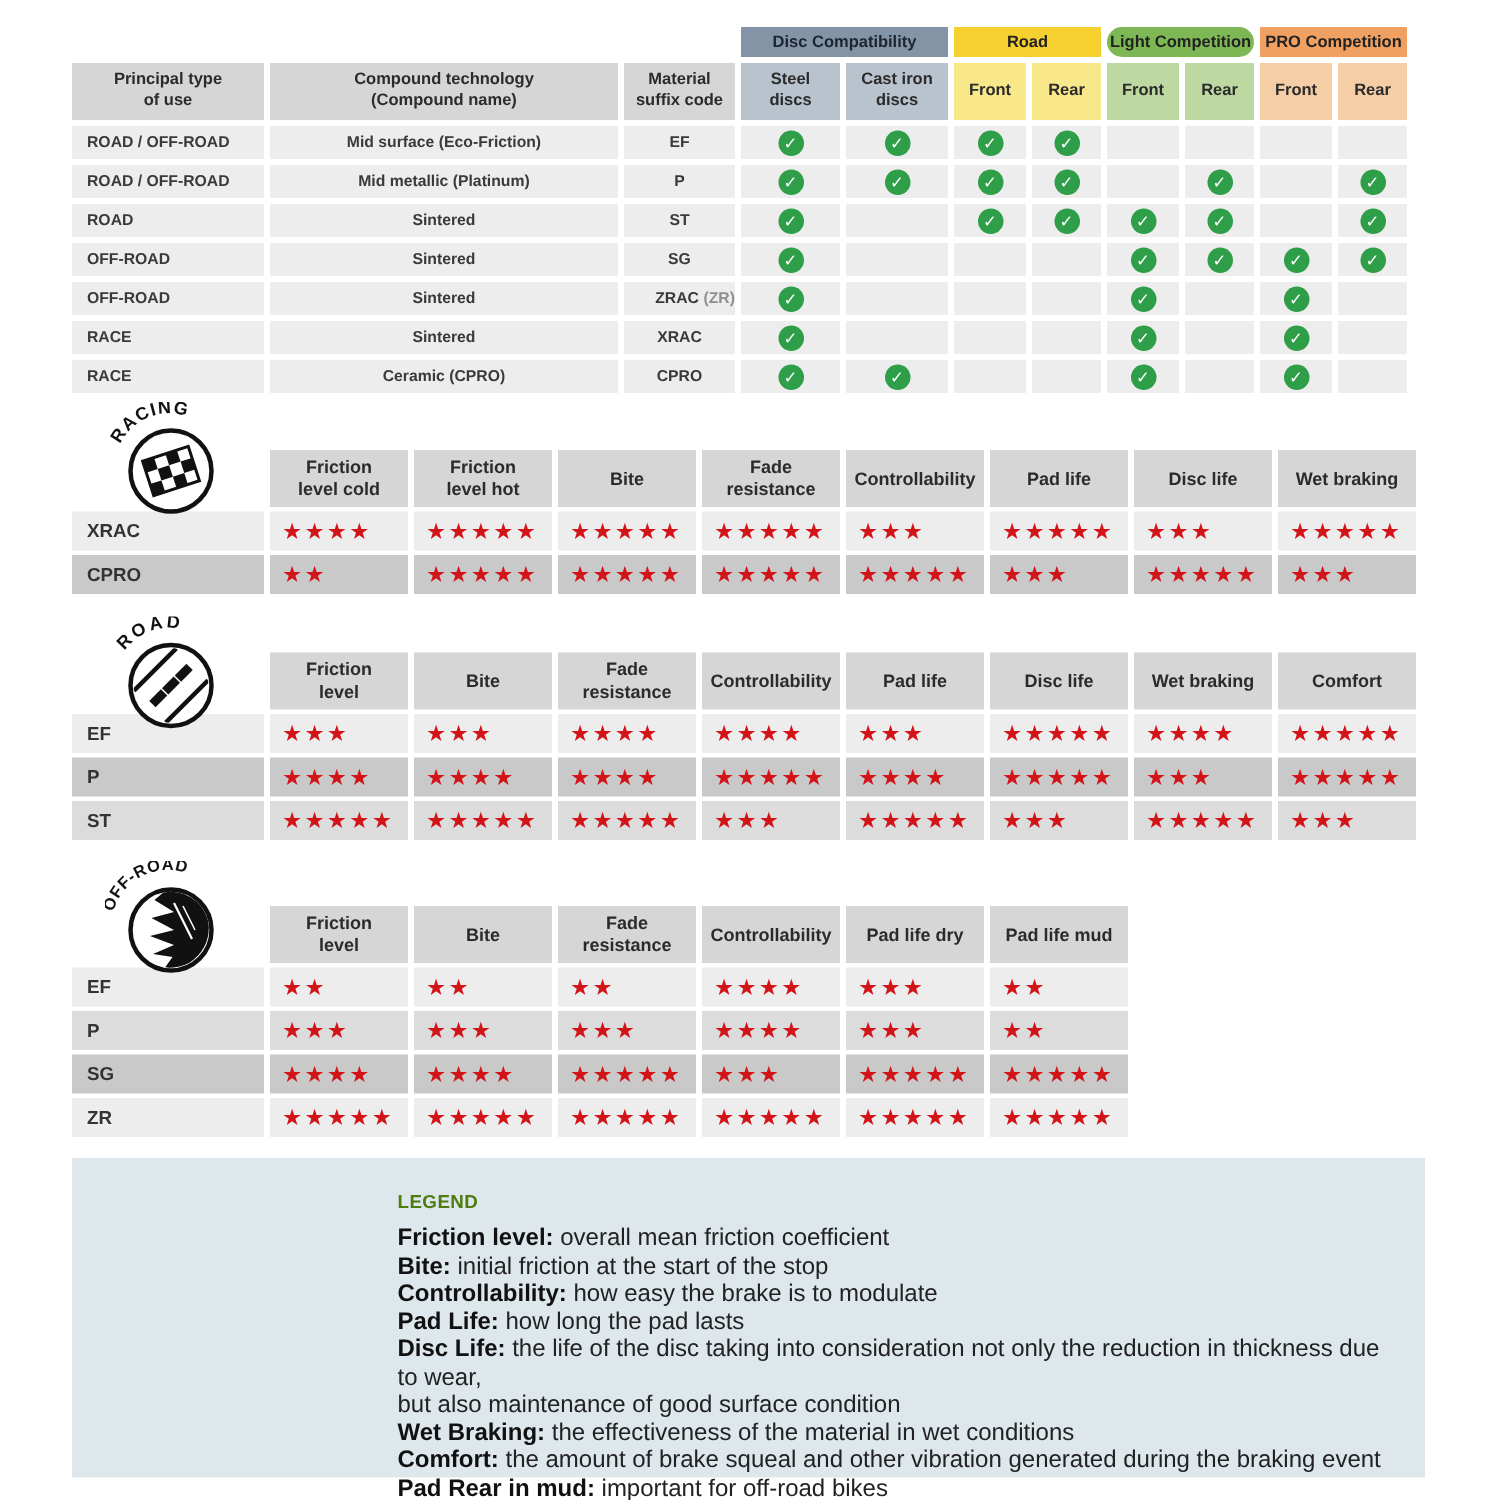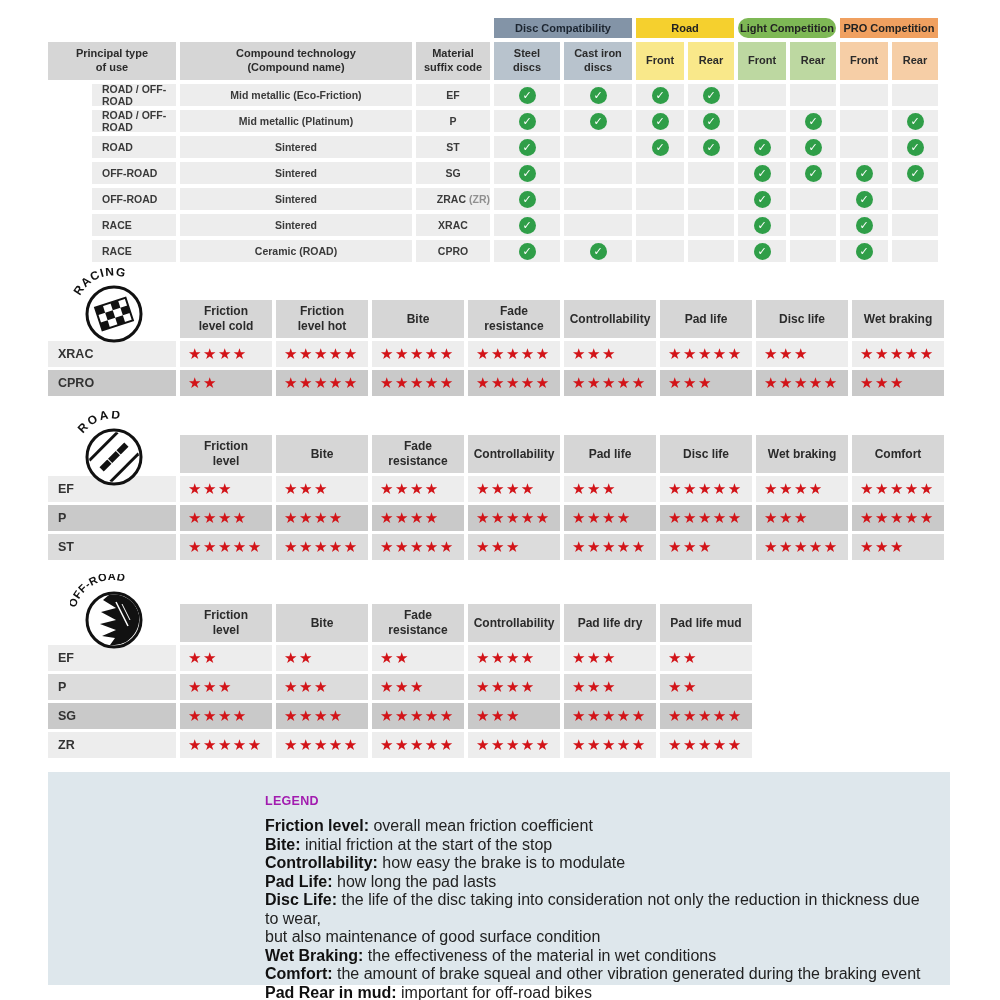--- a/index.html
+++ b/index.html
@@ -18,21 +18,21 @@
   .gh-road{background:#f5d02e;}
   .gh-light{background:#7eb855;border-radius:10px;}
   .gh-pro{background:#f0a060;}
   .col-head,.sub-head{display:flex;align-items:center;justify-content:center;text-align:center;font-size:11px;font-weight:bold;color:#2b2b2b;white-space:pre-line;line-height:1.25;}
   .col-head{background:#d6d6d6;}
   .sh-disc{background:#b8c3cd;}
   .sh-road{background:#f9e88a;}
   .sh-light{background:#bdd8a1;}
   .sh-pro{background:#f6cea6;}
   .cell{background:#ededed;display:flex;align-items:center;justify-content:center;font-size:10.5px;font-weight:bold;color:#3a3a3a;}
-  .use-cell{justify-content:flex-start;padding-left:10px;margin-left:44px;}
+  .use-cell{justify-content:flex-start;padding-left:10px;}
   .code-note{color:#8f8f8f;margin-left:3px;font-weight:bold;}
   .check{width:17px;height:17px;border-radius:50%;background:#2f9e48;color:#fff;display:flex;align-items:center;justify-content:center;font-size:11px;font-weight:bold;font-family:"DejaVu Sans",sans-serif;line-height:1;}
 
   
   .section{position:relative;margin-left:48px;}
   .section.racing{margin-top:10px;}
   .section.road{margin-top:19px;}
   .section.offroad{margin-top:18px;}
   .section-icon{position:absolute;left:22px;top:-4px;}
   .rating-grid{display:grid;column-gap:4px;row-gap:3px;}
@@ -45,21 +45,21 @@
   .spacer{background:transparent;}
   .rate-label{height:26px;display:flex;align-items:center;padding-left:10px;font-size:12.5px;font-weight:bold;color:#333;}
   .rate-cell{height:26px;display:flex;align-items:center;padding-left:8px;}
   .shade-light{background:#ededed;}
   .shade-medium{background:#dcdcdc;}
   .shade-dark{background:#c9c9c9;}
   .stars{color:#d21419;font-size:15px;letter-spacing:1.5px;font-family:"DejaVu Sans",sans-serif;line-height:1;}
 
   
   .legend{margin:14px 0 0 48px;width:902px;height:213px;background:#dee7ec;box-sizing:border-box;padding:22px 20px 0 217px;}
-  .legend-title{color:#a21caf;font-weight:bold;font-size:12.5px;margin-bottom:9px;letter-spacing:0.3px;}
+  .legend-title{color:#4d7c0f;font-weight:bold;font-size:12.5px;margin-bottom:9px;letter-spacing:0.3px;}
   .legend-line{font-size:16px;line-height:18.5px;color:#222;}
   .legend-line b{color:#111;}
 
   
   .icon-text{font-family:"Liberation Sans",sans-serif;font-weight:bold;fill:#111;}
 </style>
 </head>
 <body>
 
 <div class="compat-wrap">
@@ -78,21 +78,21 @@
 discs</div>
       <div class="sub-head sh-disc" style="grid-area: 2 / 5;">Cast iron
 discs</div>
       <div class="sub-head sh-road" style="grid-area: 2 / 6;">Front</div>
       <div class="sub-head sh-road" style="grid-area: 2 / 7;">Rear</div>
       <div class="sub-head sh-light" style="grid-area: 2 / 8;">Front</div>
       <div class="sub-head sh-light" style="grid-area: 2 / 9;">Rear</div>
       <div class="sub-head sh-pro" style="grid-area: 2 / 10;">Front</div>
       <div class="sub-head sh-pro" style="grid-area: 2 / 11;">Rear</div>
       <div class="cell use-cell" style="grid-area: 3 / 1;">ROAD / OFF-ROAD</div>
-      <div class="cell" style="grid-area: 3 / 2;">Mid metallic (Eco-Friction)</div>
+      <div class="cell" style="grid-area: 3 / 2;">Mid surface (Eco-Friction)</div>
       <div class="cell" style="grid-area: 3 / 3;">
         <span>EF</span>
       </div>
       <div class="cell" style="grid-area: 3 / 4;">
         <span class="check">✓</span>
       </div>
       <div class="cell" style="grid-area: 3 / 5;">
         <span class="check">✓</span>
       </div>
       <div class="cell" style="grid-area: 3 / 6;">
@@ -211,21 +211,21 @@
       <div class="cell" style="grid-area: 8 / 7;"></div>
       <div class="cell" style="grid-area: 8 / 8;">
         <span class="check">✓</span>
       </div>
       <div class="cell" style="grid-area: 8 / 9;"></div>
       <div class="cell" style="grid-area: 8 / 10;">
         <span class="check">✓</span>
       </div>
       <div class="cell" style="grid-area: 8 / 11;"></div>
       <div class="cell use-cell" style="grid-area: 9 / 1;">RACE</div>
-      <div class="cell" style="grid-area: 9 / 2;">Ceramic (ROAD)</div>
+      <div class="cell" style="grid-area: 9 / 2;">Ceramic (CPRO)</div>
       <div class="cell" style="grid-area: 9 / 3;">
         <span>CPRO</span>
       </div>
       <div class="cell" style="grid-area: 9 / 4;">
         <span class="check">✓</span>
       </div>
       <div class="cell" style="grid-area: 9 / 5;">
         <span class="check">✓</span>
       </div>
       <div class="cell" style="grid-area: 9 / 6;"></div>

